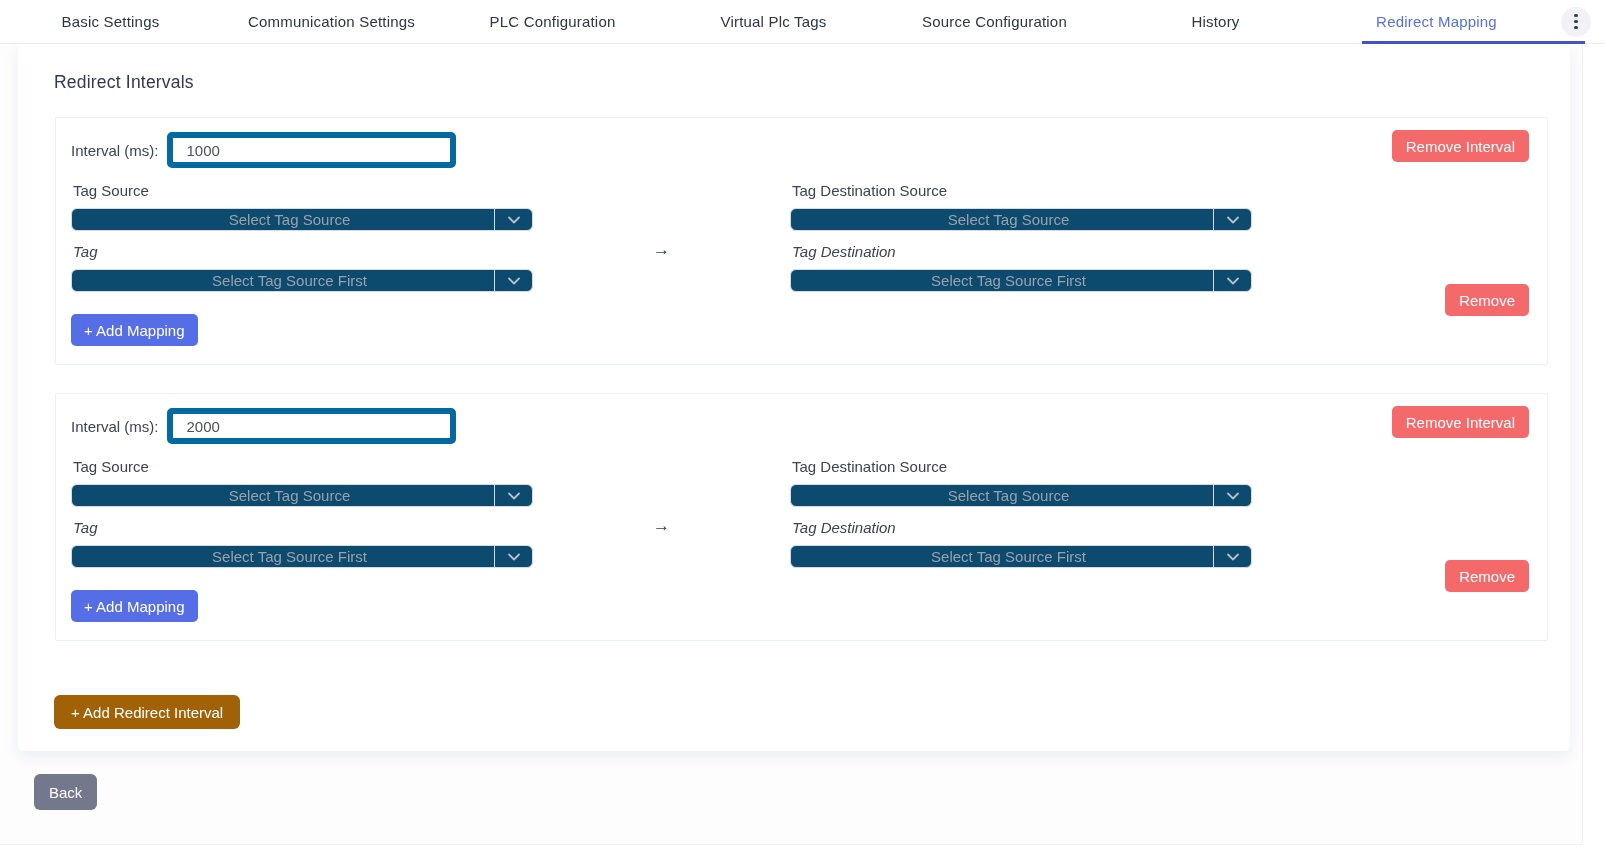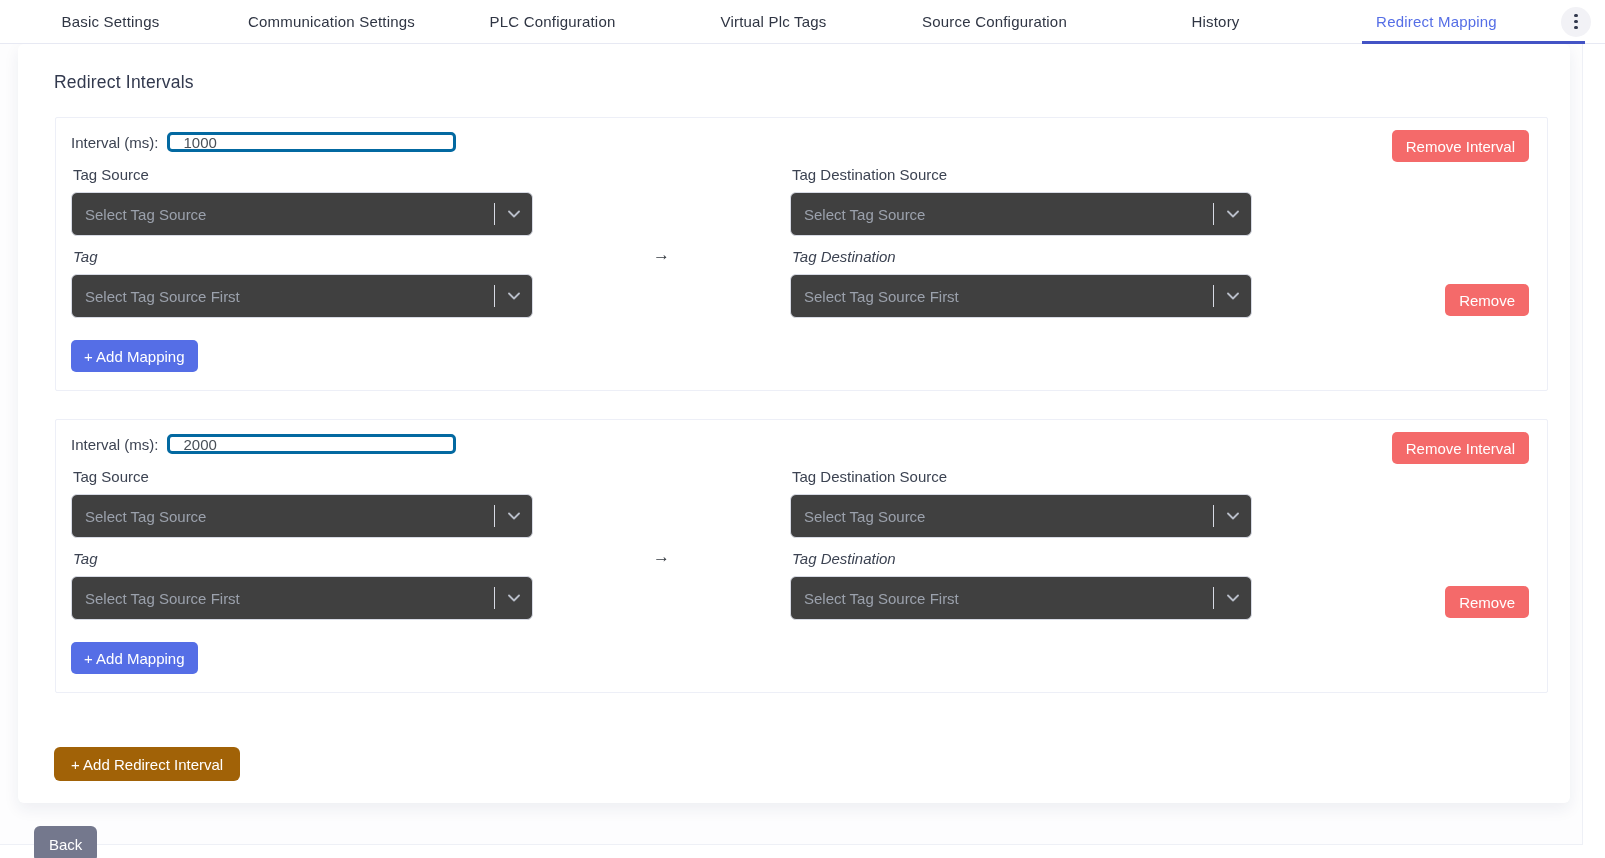--- a/index.html
+++ b/index.html
@@ -30,37 +30,37 @@
     padding:28px 0 22px 0; }
   .page-heading { margin:0 0 24px 36px; font-size:17.5px; font-weight:500;
     color:#32394e; letter-spacing:.2px; }
 
   
   .interval-card { position:relative; margin:0 22px 28px 37px;
     border:1px solid #edeff7; border-radius:2px; background:#fff;
     padding:14px 18px 18px 15px; }
   .interval-row { display:flex; align-items:center; margin-bottom:6px; }
   .interval-label { font-size:15px; color:#3c4352; margin-right:8px; white-space:nowrap; }
-  .interval-input { width:289px; height:20px; border:3px solid #0369a1;
+  .interval-input { width:289px; height:36px; border:6px solid #0369a1;
     border-radius:5px; padding:0 14px; font-size:15px; color:#495057;
     font-family:"Liberation Sans", sans-serif; outline:none; }
 
   .btn { border:none; border-radius:5px; font-size:15px; font-weight:500;
     color:#ffffff; cursor:pointer; font-family:"Liberation Sans", sans-serif; }
   .btn-remove-interval { position:absolute; top:12px; right:18px;
     background:#f46a6a; height:32px; padding:4px 14px; }
   .btn-remove { position:absolute; top:122px; right:18px;
     background:#f46a6a; height:32px; padding:0 14px;margin-top:44px; }
   .btn-add-mapping { background:#556ee6; height:32px; padding:0 13px; margin-top:22px; }
 
   .map-grid { display:grid; grid-template-columns:462px 257px 462px;
     grid-template-rows:auto auto auto auto; }
   .field-label { font-size:15px; color:#3c4352; margin:8px 0 9px 2px; font-weight:500; }
-  .select { height:44px; border:1px solid #d7dae4; border-radius:6px;
-    display:flex; align-items:center; background:#404040; cursor:pointer; }
+  .select { height:23px; border:1px solid #d7dae4; border-radius:6px;
+    display:flex; align-items:center; background:#0c4a6e; cursor:pointer;text-align:center; }
   .select-text { flex:1; padding-left:13px; font-size:15px; color:#9ba1ac;
     white-space:nowrap; overflow:hidden; }
   .select-divider { width:1px; height:22px; background:#d7dae4; }
   .select-chevron { width:37px; display:flex; align-items:center; justify-content:center; }
   .arrow-cell { grid-column:2; grid-row:2 / span 3; display:flex;
     align-items:center; justify-content:center; font-size:17px; color:#343a40; }
   .c1 { grid-column:1; } .c3 { grid-column:3; }
   .r1 { grid-row:1; } .r2 { grid-row:2; } .r3 { grid-row:3;font-style:italic; } .r4 { grid-row:4; }
 
   .btn-add-interval { background:#a16207; height:34px; padding:0 17px;

